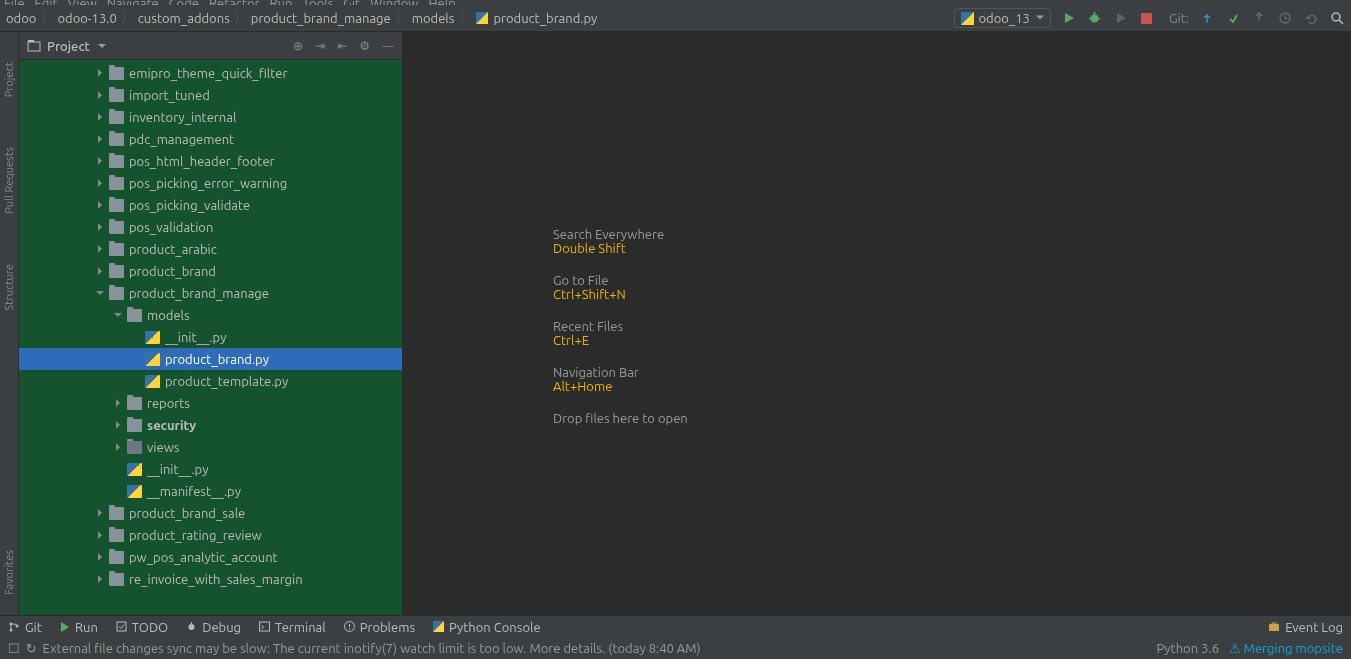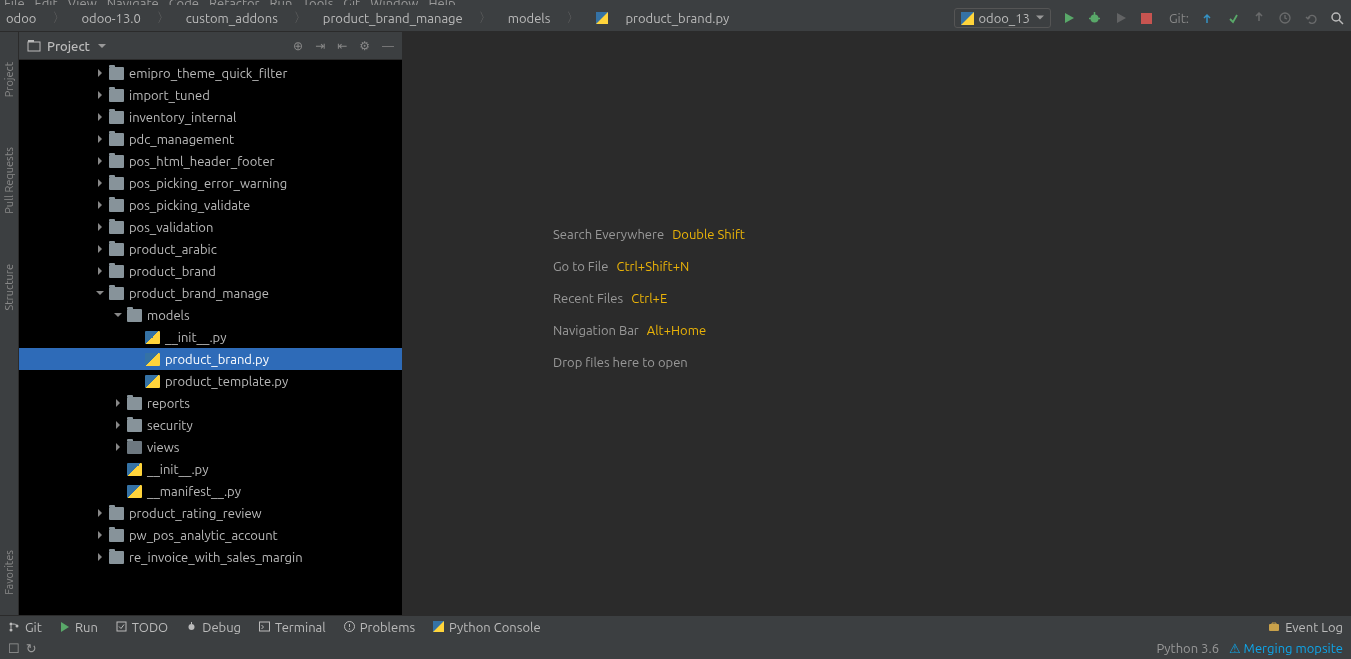--- a/index.html
+++ b/index.html
@@ -1,53 +1,53 @@
 <!DOCTYPE html>
 <html><head>
 <meta charset="utf-8">
 <style>
 * { margin: 0; padding: 0; box-sizing: border-box; font-family: 'Segoe UI', Ubuntu, sans-serif; font-size: 13px; }
 body { background: #2b2b2b; color: #bbbbbb; width: 1351px; height: 659px; overflow: hidden; display: flex; flex-direction: column; }
 .menubar { height: 5px; background: #3c3f41; display: flex; align-items: center; padding-left: 4px; gap: 10px; overflow: hidden; color: #999; }
 .menubar span { text-decoration: underline; text-decoration-color: rgba(255,255,255,0.15); }
 .navbar { height: 27px; background: #3c3f41; border-bottom: 1px solid #2b2b2b; display: flex; align-items: center; padding: 0 6px; }
-.breadcrumb { display: flex; align-items: center; gap: 16px; color: #bbb; }
+.breadcrumb { display: flex; align-items: center; gap: 4px; color: #bbb; }
 .breadcrumb .sep { color: #666; }
 .breadcrumb .py-icon { width: 14px; height: 14px; display: inline-flex; align-items: center; justify-content: center; }
 .navbar-right { margin-left: auto; display: flex; align-items: center; gap: 10px; }
 .run-config { background: #3c3f41; border: 1px solid #555; border-radius: 3px; padding: 2px 20px 2px 6px; display: flex; align-items: center; gap: 4px; position: relative; }
 .run-config::after { content: ''; position: absolute; right: 6px; top: 50%; transform: translateY(-30%); border: 4px solid transparent; border-top-color: #999; }
 .nav-icon { width: 16px; height: 16px; display: flex; align-items: center; justify-content: center; }
 .main { flex: 1; display: flex; overflow: hidden; }
 .left-rail { width: 19px; background: #3c3f41; border-right: 1px solid #2b2b2b; display: flex; flex-direction: column; align-items: center; padding-top: 30px; gap: 50px; }
 .rail-label { writing-mode: vertical-rl; transform: rotate(180deg); font-size: 11px; color: #888; white-space: nowrap; }
 .project-panel { width: 384px; background: #3c3f41; display: flex; flex-direction: column; border-right: 1px solid #2b2b2b; }
 .panel-header { height: 28px; background: #3c3f41; border-bottom: 1px solid #2b2b2b; display: flex; align-items: center; padding: 0 8px; gap: 6px; }
 .panel-title { color: #bbb; font-weight: 500; }
 .panel-header .dropdown { margin-left: 2px; border: 4px solid transparent; border-top-color: #999; margin-top: 4px; }
 .panel-header-right { margin-left: auto; display: flex; gap: 12px; color: #888; }
 .panel-header-right span { font-size: 12px; }
-.tree { flex: 1; overflow-y: auto; overflow-x: hidden; background: #000000; padding-top: 2px; position: relative; }
+.tree { flex: 1; overflow-y: auto; overflow-x: hidden; background: #14532d; padding-top: 2px; position: relative; }
 .tree::-webkit-scrollbar { width: 9px; }
 .tree::-webkit-scrollbar-track { background: #3c3f41; }
 .tree::-webkit-scrollbar-thumb { background: #5c5f61; border-radius: 4px; }
 .tree-row { height: 22px; display: flex; align-items: center; color: #bbb; white-space: nowrap; }
 .tree-row.selected { background: #2e6bb8; color: #fff; }
 .arrow { width: 14px; height: 14px; margin-right: 2px; display: flex; align-items: center; justify-content: center; }
 .arrow.right::before { content: ''; border: 4px solid transparent; border-left-color: #888; margin-left: 3px; }
 .arrow.down::before { content: ''; border: 4px solid transparent; border-top-color: #888; margin-top: 4px; }
 .folder-icon, .file-icon { width: 15px; height: 13px; margin-right: 5px; flex-shrink: 0; }
 .folder-icon { background: #87939a; border-radius: 1px; position: relative; }
 .folder-icon::before { content: ''; position: absolute; top: -2px; left: 0; width: 6px; height: 2px; background: #87939a; border-radius: 1px 1px 0 0; }
 .folder-icon.dark { background: #6d7880; }
 .file-icon { background: #87939a; border-radius: 1px; }
 .file-icon.py { background: linear-gradient(135deg, #3572a5 50%, #ffd43b 50%); }
 .editor { flex: 1; background: #2b2b2b; display: flex; flex-direction: column; position: relative; }
 .hints { flex: 1; display: flex; flex-direction: column; justify-content: flex-start; align-items: flex-start; padding-left: 150px; padding-top: 195px; gap: 18px; }
-.hint-row { display: flex; gap: 8px; color: #999; }
+.hint-row { display: flex; color: #999; flex-direction: column; }
 .hint-key { color: #eab308; }
 .hint-text { color: #999; }
 .bottom-tabs { height: 22px; background: #3c3f41; border-top: 1px solid #2b2b2b; display: flex; align-items: center; padding: 0 8px; gap: 18px; }
 .bottom-tab { display: flex; align-items: center; gap: 5px; color: #bbb; font-size: 12px; }
 .bottom-tabs .right { margin-left: auto; }
 .status-bar { height: 22px; background: #3c3f41; display: flex; align-items: center; padding: 0 8px; color: #999; font-size: 12px; gap: 6px; overflow: hidden; }
 .status-bar .right { margin-left: auto; display: flex; align-items: center; gap: 10px; }
 svg { display: block; }
 </style>
 </head>
@@ -252,39 +252,44 @@
         <div class="tree-row" style="padding-left: 110px;">
           <span class="arrow "></span>
           <span class="file-icon py"></span>
           <span>product_template.py</span>
         </div>
         <div class="tree-row" style="padding-left: 92px;">
           <span class="arrow right"></span>
           <span class="folder-icon"></span>
           <span>reports</span>
         </div>
-        <div class="tree-row" style="padding-left: 92px;">
+        <div class="tree-row" style="padding-left: 92px; font-weight: bold;">
           <span class="arrow right"></span>
           <span class="folder-icon"></span>
           <span>security</span>
         </div>
         <div class="tree-row" style="padding-left: 92px;">
           <span class="arrow right"></span>
           <span class="folder-icon dark"></span>
           <span>views</span>
         </div>
         <div class="tree-row" style="padding-left: 92px;">
           <span class="arrow "></span>
           <span class="file-icon py"></span>
           <span>__init__.py</span>
         </div>
         <div class="tree-row" style="padding-left: 92px;">
           <span class="arrow "></span>
           <span class="file-icon py"></span>
           <span>__manifest__.py</span>
+        </div>
+        <div class="tree-row" style="padding-left: 74px;">
+          <span class="arrow right"></span>
+          <span class="folder-icon"></span>
+          <span>product_brand_sale</span>
         </div>
         <div class="tree-row" style="padding-left: 74px;">
           <span class="arrow right"></span>
           <span class="folder-icon"></span>
           <span>product_rating_review</span>
         </div>
         <div class="tree-row" style="padding-left: 74px;">
           <span class="arrow right"></span>
           <span class="folder-icon"></span>
           <span>pw_pos_analytic_account</span>
@@ -379,17 +384,18 @@
         <rect x="1" y="3" width="10" height="7" rx="1" fill="#c9a14a"></rect>
         <path d="M4 3V2h4v1" stroke="#c9a14a" fill="none"></path>
       </svg>
       <span>Event Log</span>
     </div>
 </div>
 
 <div class="status-bar">
   <span>☐</span>
   <span>↻</span>
+  <span>External file changes sync may be slow: The current inotify(7) watch limit is too low. More details. (today 8:40 AM)</span>
   <div class="right">
     <span>Python 3.6</span>
     <span style="color:#0ea5e9">⚠ <span>Merging mopsite</span></span>
   </div>
 </div>
 
 </body></html>

